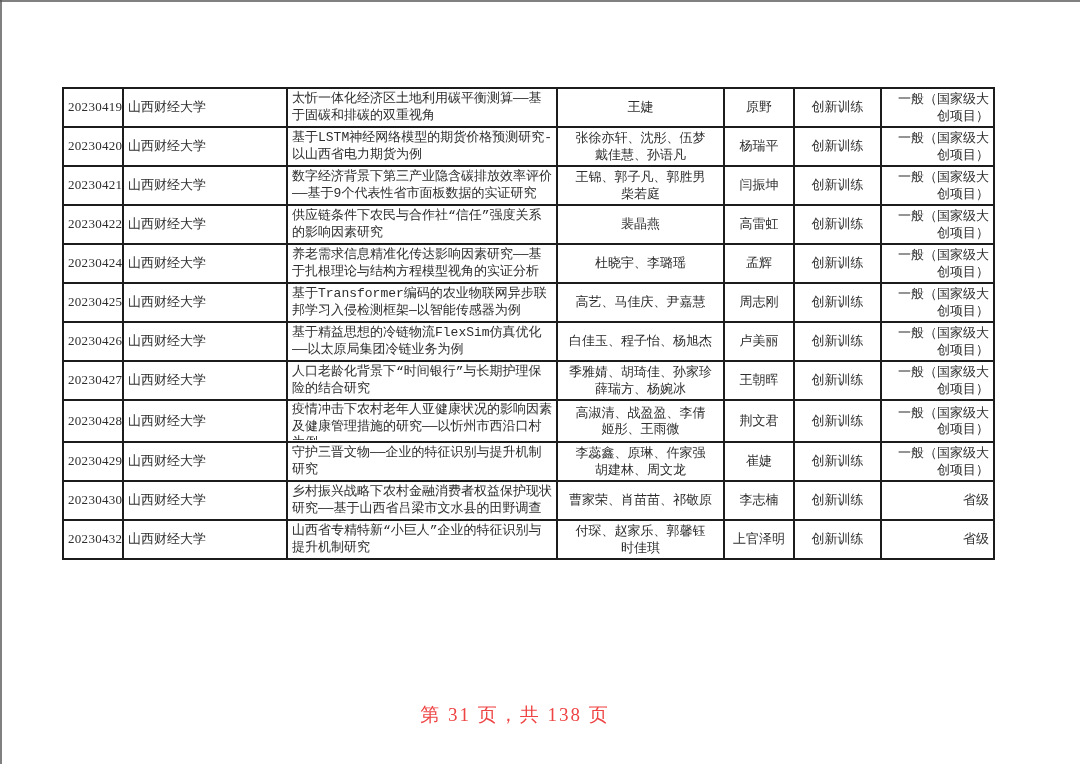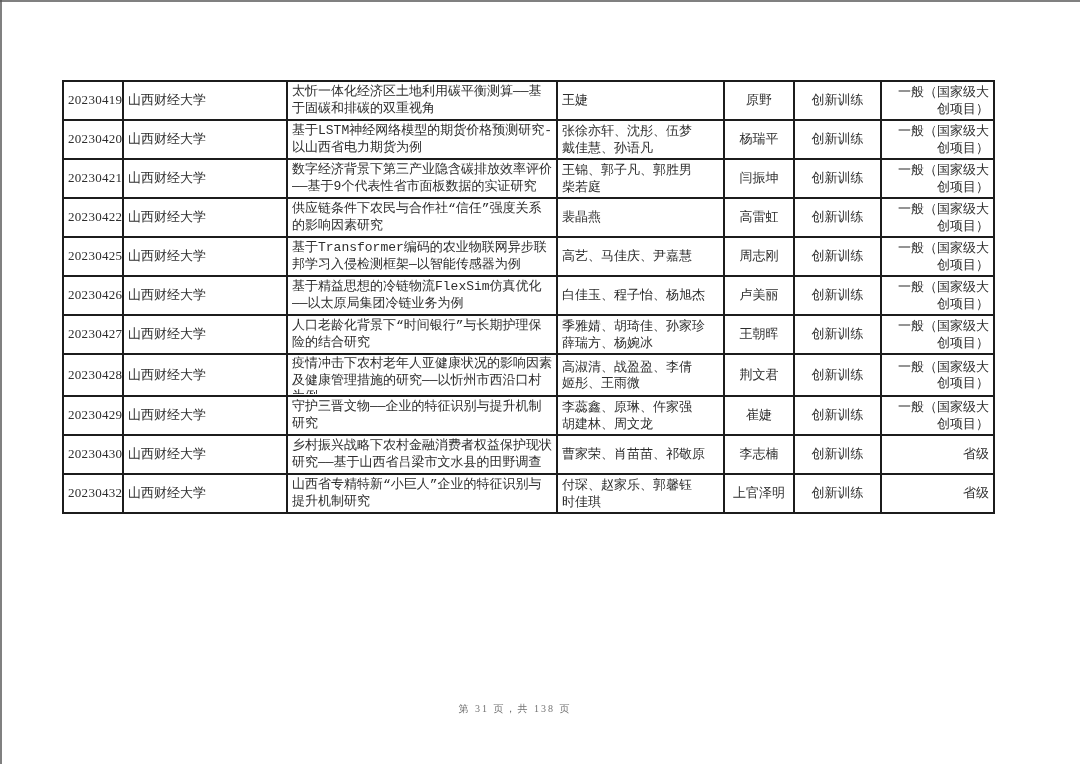--- a/index.html
+++ b/index.html
@@ -18,52 +18,52 @@
     width: 100%; height: 2px; background: #565656; opacity: .75;
   }
   .edge-left {
     position: absolute; left: 0; top: 0;
     width: 2px; height: 100%; background: #565656; opacity: .75;
   }
 
   table.projects {
     position: absolute;
     left: 62px;
-    top: 80px;
+    top: 87px;
     width: 931px;
     border-collapse: collapse;
     table-layout: fixed;
   }
   table.projects td {
     border: 2px solid #1c1c1c;
     padding: 1px 4px;
     font-size: 13px;
     line-height: 16.5px;
     vertical-align: middle;
     overflow: hidden;
   }
   table.projects tr { height: 39px; }
 
   td.c-id       { text-align: center; font-size: 14px; letter-spacing: .3px; }
   td.c-school   { text-align: left; font-size: 13.5px; }
   td.c-title    { text-align: left; padding: 1px 3px; }
   td.c-title .title-inner { max-height: 38px; overflow: hidden; font-family: Liberation Mono, monospace; }
-  td.c-members  { text-align: left; white-space: pre-line; }
+  td.c-members  { text-align: center; white-space: pre-line; }
   td.c-advisor  { text-align: center; margin-left: 8px; }
   td.c-category { text-align: center; margin-left: 9px; }
   td.c-level    { text-align: right; padding: 1px 8px; margin-left: 48px; }
 
   .footer {
     position: absolute;
     top: 702px;
     left: 515px;
     transform: translateX(-50%);
-    font-size: 10px;
+    font-size: 19px;
     letter-spacing: 2px;
-    color: #737373;
+    color: #ef4444;
     white-space: nowrap;
   }
 </style>
 </head>
 <body>
 
 <div class="edge-top"></div>
 <div class="edge-left"></div>
 
 <div>
@@ -118,20 +118,31 @@
     <td class="c-school">山西财经大学</td>
     <td class="c-title">
       <div class="title-inner">供应链条件下农民与合作社“信任”强度关系的影响因素研究</div>
     </td>
     <td class="c-members">裴晶燕</td>
     <td class="c-advisor">高雷虹</td>
     <td class="c-category">创新训练</td>
     <td class="c-level">一般（国家级大创项目）</td>
   </tr>
         <tr>
+    <td class="c-id">20230424</td>
+    <td class="c-school">山西财经大学</td>
+    <td class="c-title">
+      <div class="title-inner">养老需求信息精准化传达影响因素研究——基于扎根理论与结构方程模型视角的实证分析</div>
+    </td>
+    <td class="c-members">杜晓宇、李璐瑶</td>
+    <td class="c-advisor">孟辉</td>
+    <td class="c-category">创新训练</td>
+    <td class="c-level">一般（国家级大创项目）</td>
+  </tr>
+        <tr>
     <td class="c-id">20230425</td>
     <td class="c-school">山西财经大学</td>
     <td class="c-title">
       <div class="title-inner">基于Transformer编码的农业物联网异步联邦学习入侵检测框架—以智能传感器为例</div>
     </td>
     <td class="c-members">高艺、马佳庆、尹嘉慧</td>
     <td class="c-advisor">周志刚</td>
     <td class="c-category">创新训练</td>
     <td class="c-level">一般（国家级大创项目）</td>
   </tr>

